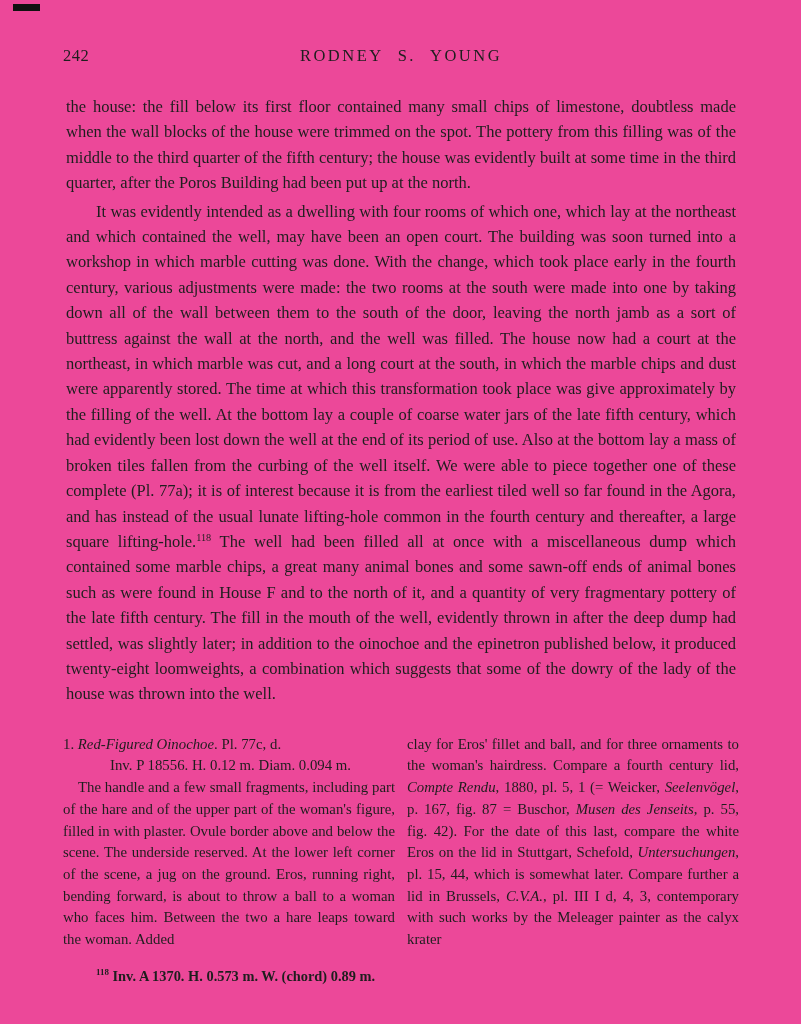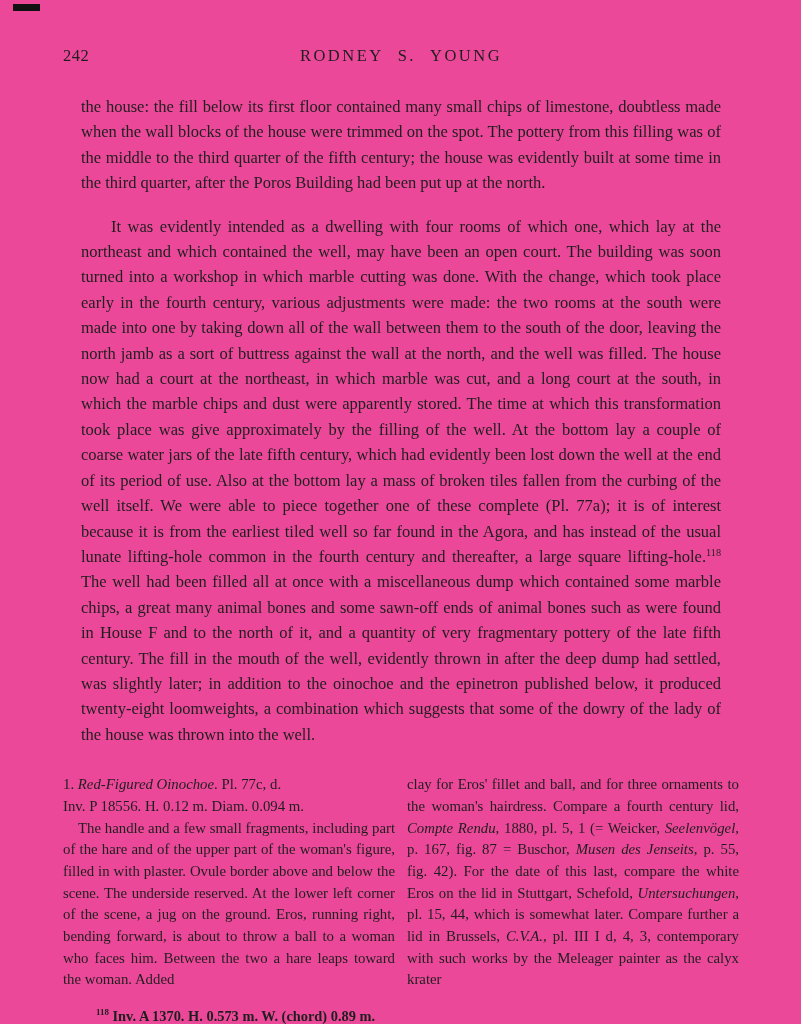--- a/index.html
+++ b/index.html
@@ -39,21 +39,21 @@
     left: 0;
     top: 0;
     letter-spacing: 0.5px;
   }
   .running-head {
     letter-spacing: 2.5px;
     word-spacing: 8px;
     text-align: center;
   }
   .body-text p {
-    margin: 18px;
+    margin: 3px;
     font-size: 16.5px;
     line-height: 25.4px;
     text-align: justify;
   }
   .body-text p.indent { text-indent: 30px; }
   .body-text p.no-indent { text-indent: 0; }
   .catalog {
     display: flex;
     gap: 12px;
     margin-top: 27px;
@@ -62,21 +62,21 @@
     flex: 1 1 0;
     min-width: 0;
   }
   .catalog-column p {
     margin: 0;
     font-size: 14.8px;
     line-height: 21.7px;
     text-align: justify;
   }
   .catalog-column p.entry-head { text-align: left; }
-  .catalog-column p.entry-inv { text-align: left; }
+  .catalog-column p.entry-inv { text-align: left; margin-left: 47px; }
   .catalog-column p.indent-sm { text-indent: 15px; }
   .it { font-style: italic; }
   sup {
     font-size: 0.62em;
     vertical-align: super;
     line-height: 0;
   }
   .footnote {
     margin-top: 15px;
   }

